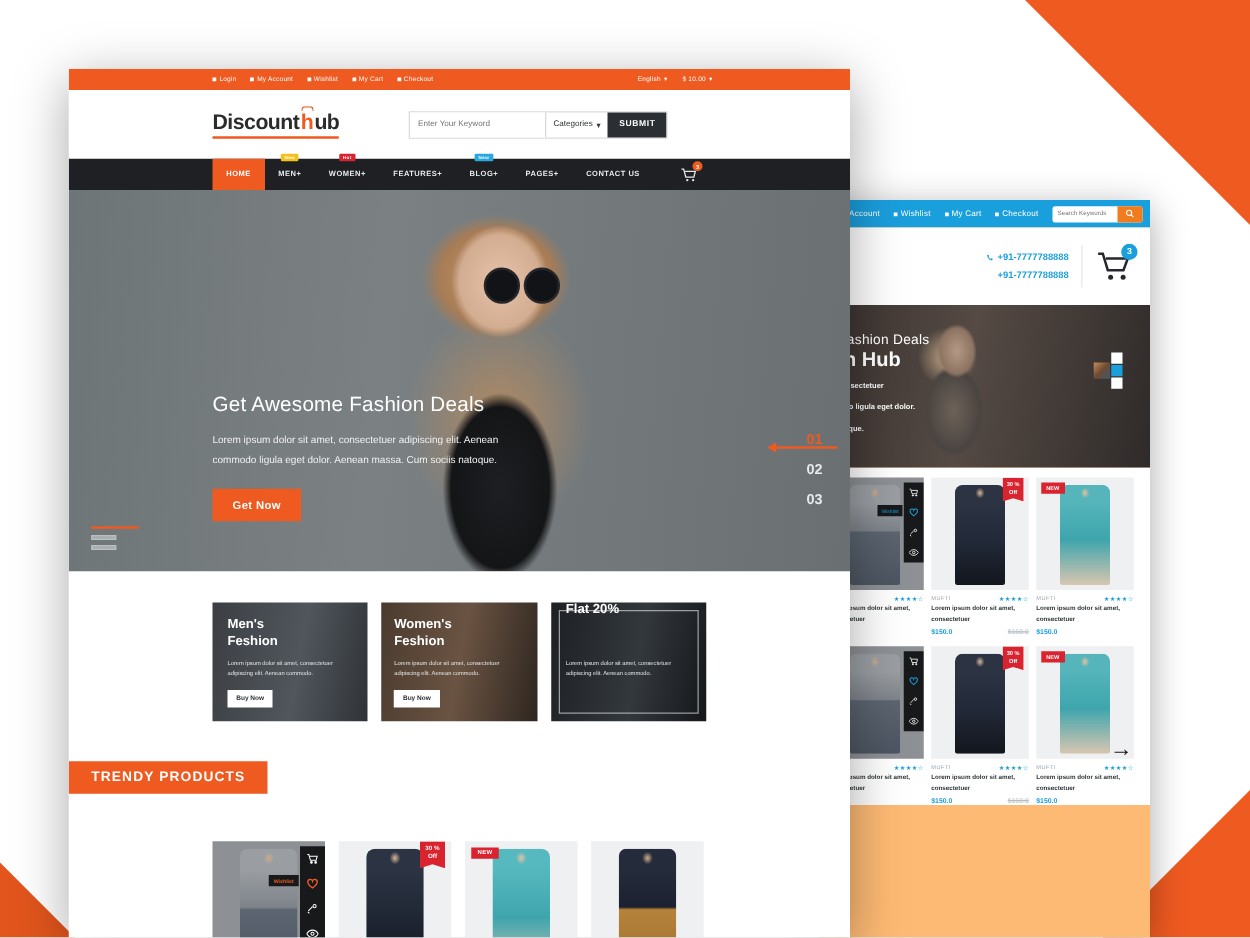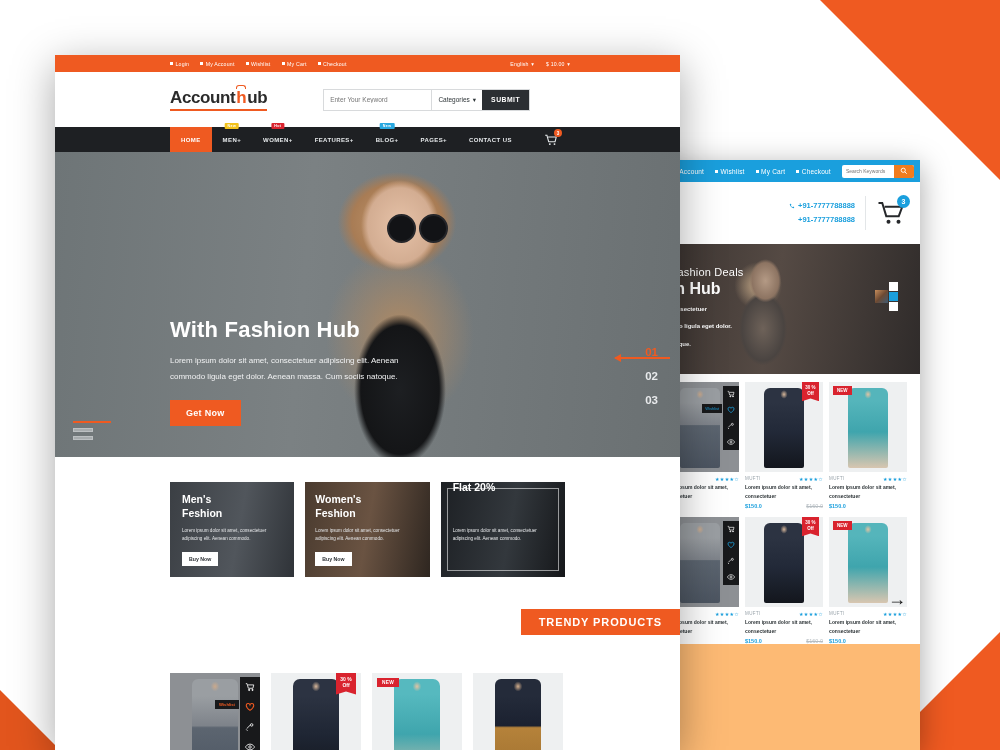--- a/index.html
+++ b/index.html
@@ -287,21 +287,21 @@
     pointer-events: none;
   }
   .mf-bh { font-size: 10.5px; font-weight: bold; line-height: 1.32; position: relative; z-index: 2; }
   .mf-bp { font-size: 4.6px; line-height: 1.85; margin-top: 6px; color: #e5e7e9; position: relative; z-index: 2; max-width: 96px; }
   .mf-bbtn {
     margin-top: 8px; align-self: flex-start; font-size: 5.2px; font-weight: bold;
     background: #fff; color: #2b2f33; padding: 4px 7px; position: relative; z-index: 2;
   }
   .mf-bbtn.orange { background: #ef5a21; color: #fff; }
 
-  .mf-sect-head { margin: 32px 0 16px 0; display: flex; justify-content: flex-end; }
+  .mf-sect-head { margin: 32px 0 16px 0; display: flex; justify-content: flex-start; }
   .mf-sect-band {
     background: #ef5a21; color: #fff; font-size: 11px; font-weight: bold;
     letter-spacing: .9px; padding: 7px 18px;
   }
   .mf-products { display: flex; gap: 11px; padding: 22px 115px 0 115px; }
   .mf-pcard { width: 90px; }
   .mf-pimg { height: 115px; background: #eef0f1; position: relative; overflow: hidden; }
   .mf-pimg.dark { background: #8d9094; }
   .mf-pfig { position: absolute; left: 50%; top: 6px; transform: translateX(-50%); width: 46px; height: 106px; }
   .pf-man {
@@ -623,21 +623,21 @@
       <span class="mf-ti">
         <span>$ 10.00</span>
         <span>▾</span>
       </span>
     </div>
   </div>
 
   <div class="mf-header">
     <div class="mf-logo">
       <div class="mf-logo-text">
-        <span>Account</span>
+        <span>Discount</span>
         <span class="mf-logo-h">h</span>
         <span>ub</span>
       </div>
       <div class="mf-logo-ul"></div>
     </div>
     <div class="mf-searchwrap">
       <input type="text" placeholder="Enter Your Keyword" style="">
       <div class="mf-cat">
         <span>Categories</span>
         <span>▾</span>
@@ -689,21 +689,21 @@
   </div>
 
   <div class="mf-hero">
     <div class="mf-hero-person"></div>
     <div class="mf-glasses">
       <div class="mf-lens"></div>
       <div class="mf-lens"></div>
     </div>
 
     <div class="mf-hero-copy">
-      <div class="mf-h2">With Fashion Hub</div>
+      <div class="mf-h1">Get Awesome Fashion Deals</div>
       <div class="mf-p">Lorem ipsum dolor sit amet, consectetuer adipiscing elit. Aenean commodo ligula eget dolor. Aenean massa. Cum sociis natoque.</div>
       <div class="mf-cta">Get Now</div>
     </div>
 
     <div class="mf-num-arrow"></div>
     <div class="mf-slider-nums">
       <div class="mf-num active">01</div>
       <div class="mf-num">02</div>
       <div class="mf-num">03</div>
     </div>

